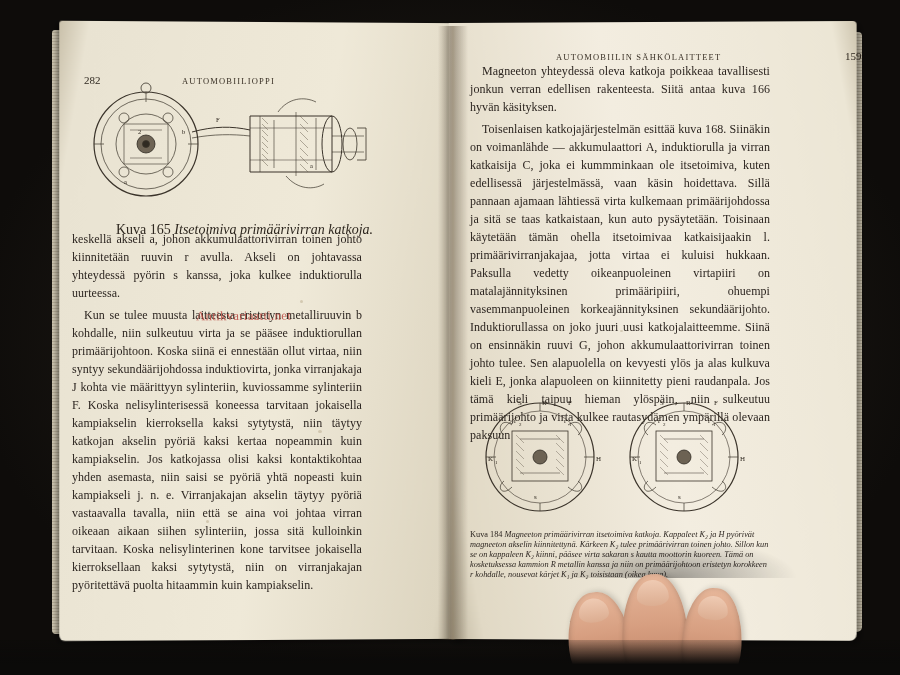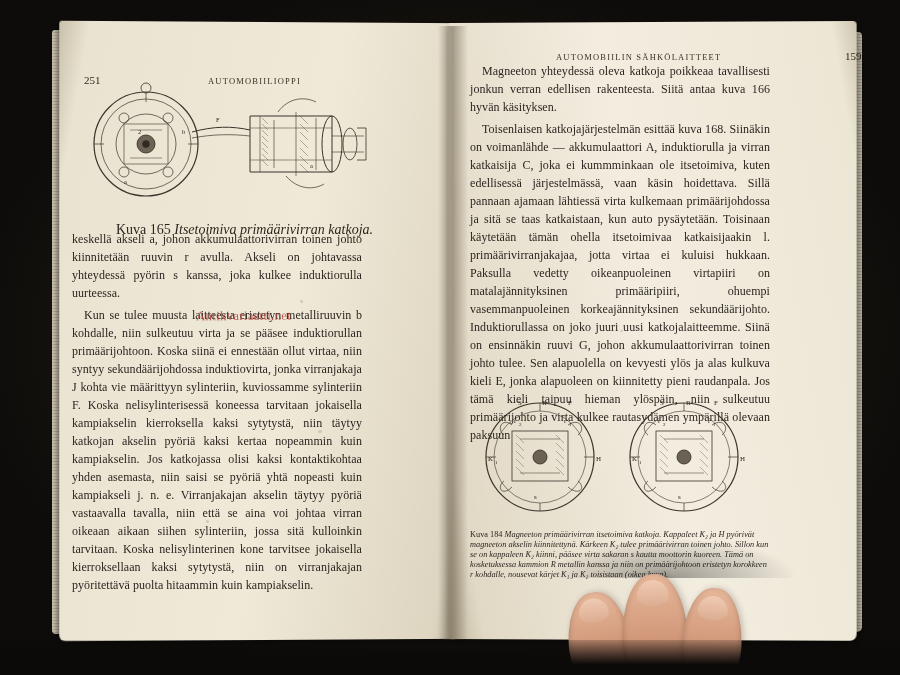--- a/index.html
+++ b/index.html
@@ -213,22 +213,22 @@
   <div class="backdrop"></div>
 
   <div class="book">
     <div class="page-edge-left"></div>
     <div class="page-edge-right"></div>
     <div class="page-base page-left"></div>
     <div class="page-base page-right"></div>
     <div class="gutter"></div>
   </div>
 
-  <div class="folio" style="left:84px; top:74px;">251</div>
-  <div class="hdr" style="left:208px; top:76px;">AUTOMOBIILIOPPI</div>
+  <div class="folio" style="left:84px; top:74px;">282</div>
+  <div class="hdr" style="left:182px; top:76px;">AUTOMOBIILIOPPI</div>
 
   <div class="fig165">
     <svg width="310" height="140" viewBox="0 0 310 140">
       <g stroke="#3a332a" fill="none" stroke-width="0.8">
 
         <circle cx="82" cy="72" r="52" stroke-width="1.2"></circle>
         <circle cx="82" cy="72" r="45" stroke-width="0.7"></circle>
         <circle cx="82" cy="72" r="30" stroke-width="0.7"></circle>
         <circle cx="82" cy="72" r="9" fill="#6e6455" stroke="#2f2a22"></circle>
         <circle cx="82" cy="72" r="3.5" fill="#2f2a22"></circle>

